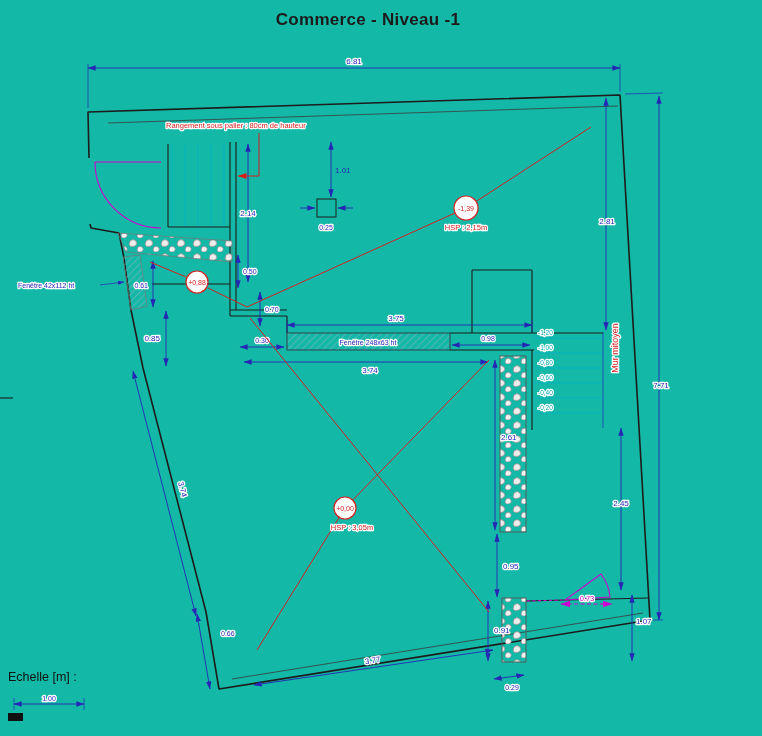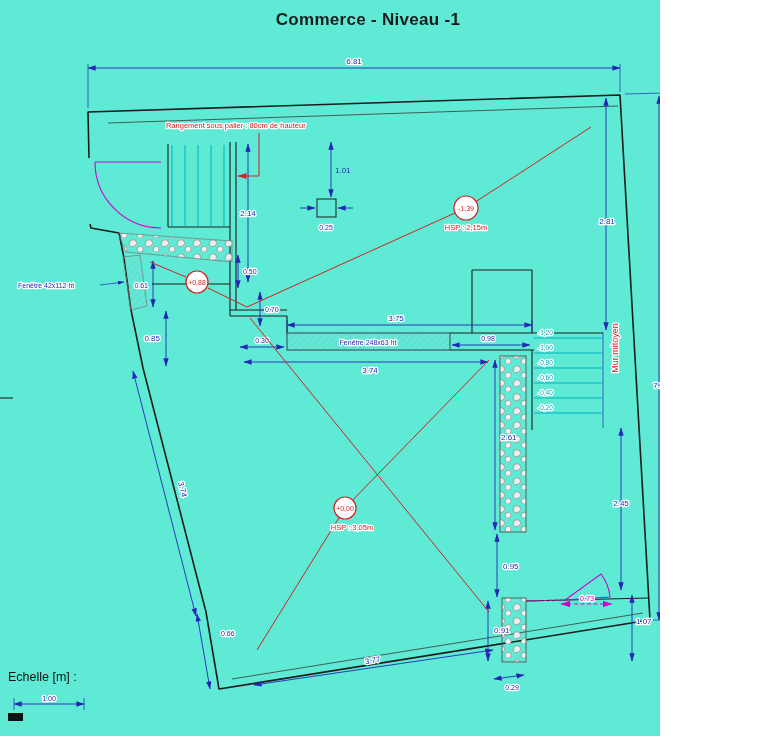--- a/index.html
+++ b/index.html
@@ -1,16 +1,16 @@
 <!DOCTYPE html>
 <html><head>
 <meta charset="utf-8">
 <style>
   html,body{margin:0;padding:0;background:#ffffff;}
-  .page{position:relative;width:660px;height:736px;background:#5eead4;font-family:"Liberation Sans","DejaVu Sans",sans-serif;overflow:hidden;}
+  .page{position:relative;width:762px;height:736px;background:#14b8a6;font-family:"Liberation Sans","DejaVu Sans",sans-serif;overflow:hidden;}
   svg{display:block;}
   text{font-family:"Liberation Sans","DejaVu Sans",sans-serif;}
   .title-t{fill:#1b1b1b;font-size:17px;font-weight:bold;letter-spacing:0.3px;}
   .blk15{stroke:#1c1c1c;stroke-width:1.6;fill:none;stroke-linejoin:bevel;}
   .blk10{stroke:#1c1c1c;stroke-width:1.1;fill:none;}
   .blk08{stroke:#3a3a3a;stroke-width:0.8;fill:none;}
   .dim{stroke:#2526b6;stroke-width:0.9;fill:none;}
   .dimthin{stroke:#2526b6;stroke-width:0.7;fill:none;}
   .dt{fill:#2526b6;font-size:8px;}
   .dt7{fill:#2526b6;font-size:7px;}

